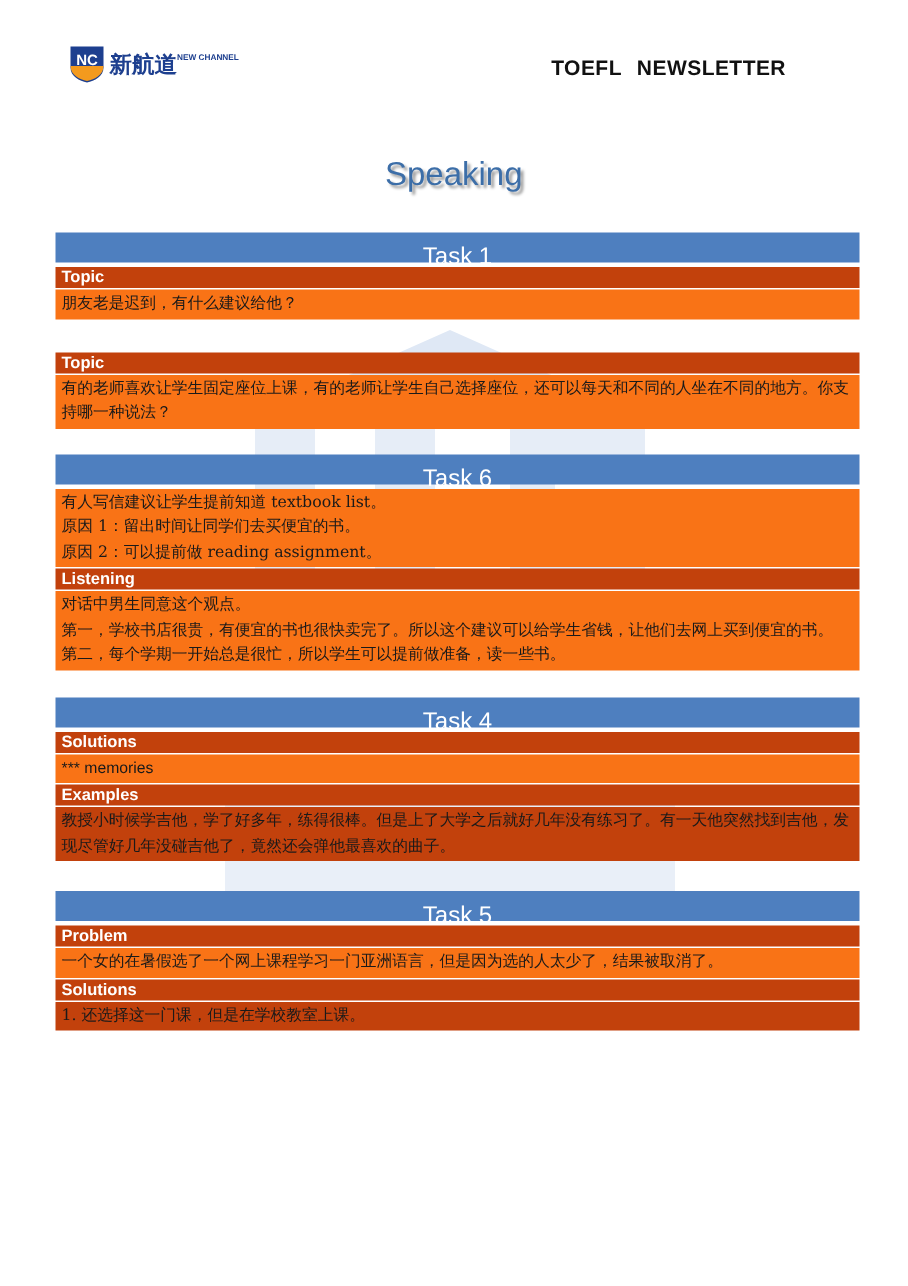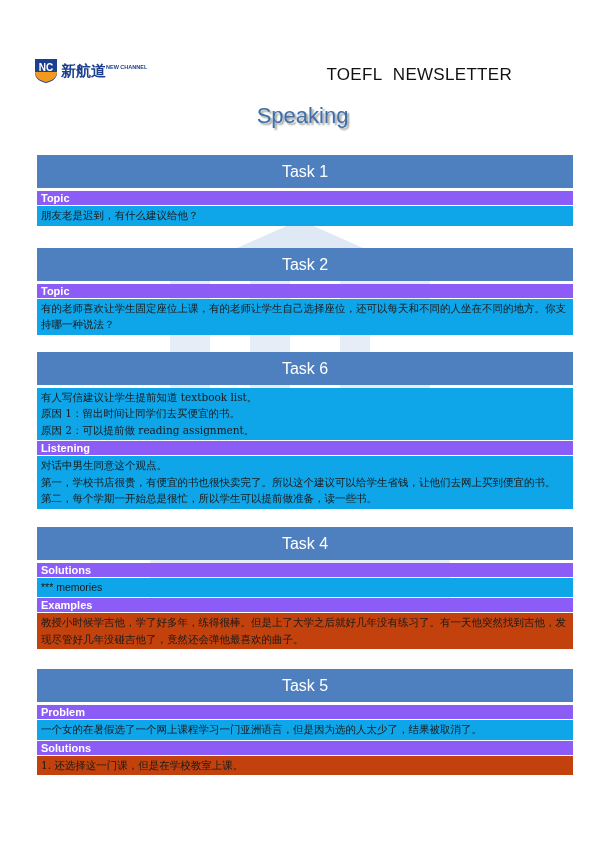--- a/index.html
+++ b/index.html
@@ -4,43 +4,43 @@
 <style>
   html, body { margin: 0; padding: 0; }
   body {
     width: 605px; height: 857px; background: #ffffff; position: relative; overflow: hidden;
     font-family: "Liberation Sans", "DejaVu Sans", sans-serif; color: #1a1a1a;
   }
   .watermark {
     position: absolute; left: 150px; top: 220px; width: 300px; height: 380px;
     pointer-events: none; z-index: 0;
   }
-  .header { position: absolute; left: 4px; top: 0; width: 541px; height: 70px; z-index: 2; margin-top: 28px; }
+  .header { position: absolute; left: 16px; top: 0; width: 541px; height: 70px; z-index: 2; }
   .logo { position: absolute; left: 30px; top: 30px; display: flex; align-items: center; }
   .logo-shield { width: 24px; height: 26px; }
   .logo-text { margin-left: 3px; display: flex; flex-direction: row; line-height: 1; }
   .logo-cn { font-family: "DejaVu Sans", sans-serif; font-size: 15px; font-weight: bold; color: #1d3f8f; letter-spacing: 0px; }
   .logo-en { font-size: 5.5px; font-weight: bold; color: #1d3f8f; margin-top: 1px; }
-  .newsletter { position: absolute; right: 33px; top: 37px; font-size: 17px; font-weight: normal; color: #111; letter-spacing: 0.3px; word-spacing: 6px; }
+  .newsletter { position: absolute; right: 33px; top: 37px; font-size: 14px; font-weight: bold; color: #111; letter-spacing: 0.3px; word-spacing: 6px; }
   .page-title {
     position: absolute; left: 0; width: 605px; top: 103px; text-align: center; z-index: 2;
     font-size: 22px; color: #3c6ea8; text-shadow: 2px 2px 2px #9a9a9a;
   }
   .content { position: absolute; left: 37px; top: 155px; width: 536px; z-index: 2; }
   .task { }
   .task-header {
     background: #4e7fbf; color: #ffffff; text-align: center; font-size: 16px;
-    height: 33px; line-height: 33px; margin-bottom: 3px;
+    height: 20px; line-height: 33px; margin-bottom: 3px;
   }
   .section-label {
-    background: #8b5cf6; color: #ffffff; font-size: 11px; font-weight: bold;
+    background: #c2410c; color: #ffffff; font-size: 11px; font-weight: bold;
     height: 14px; line-height: 14px; padding-left: 4px; margin-bottom: 1px;
   }
   .section-body {
-    background: #0ea5e9; font-family: "DejaVu Serif", serif; font-size: 10.5px;
+    background: #f97316; font-family: "DejaVu Serif", serif; font-size: 10.5px;
     line-height: 16.5px; padding: 1px 4px 2px 4px; color: #1a1a1a; margin-bottom: 1px;
   }
   .section-body.alt { background: #c2410c; }
   .section-body.plain { font-family: "Liberation Sans", sans-serif; }
   .line { display: block; }
 </style>
 </head>
 <body>
 
 <svg class="watermark" viewBox="0 0 300 380">
@@ -72,21 +72,20 @@
 
   <div class="task" style="margin-bottom:22px;">
     <div class="task-header">Task 1</div>
     <div class="section-label">Topic</div>
     <div class="section-body">
       <span class="line">朋友老是迟到，有什么建议给他？</span>
     </div>
   </div>
 
   <div class="task" style="margin-bottom:17px;">
-    <div class="task-header">Task 2</div>
     <div class="section-label">Topic</div>
     <div class="section-body">
       <span class="line">有的老师喜欢让学生固定座位上课，有的老师让学生自己选择座位，还可以每天和不同的人坐在不同的地方。你支持哪一种说法？</span>
     </div>
   </div>
 
   <div class="task" style="margin-bottom:18px;">
     <div class="task-header">Task 6</div>
     <div class="section-body">
       <span class="line">有人写信建议让学生提前知道 textbook list。</span>

